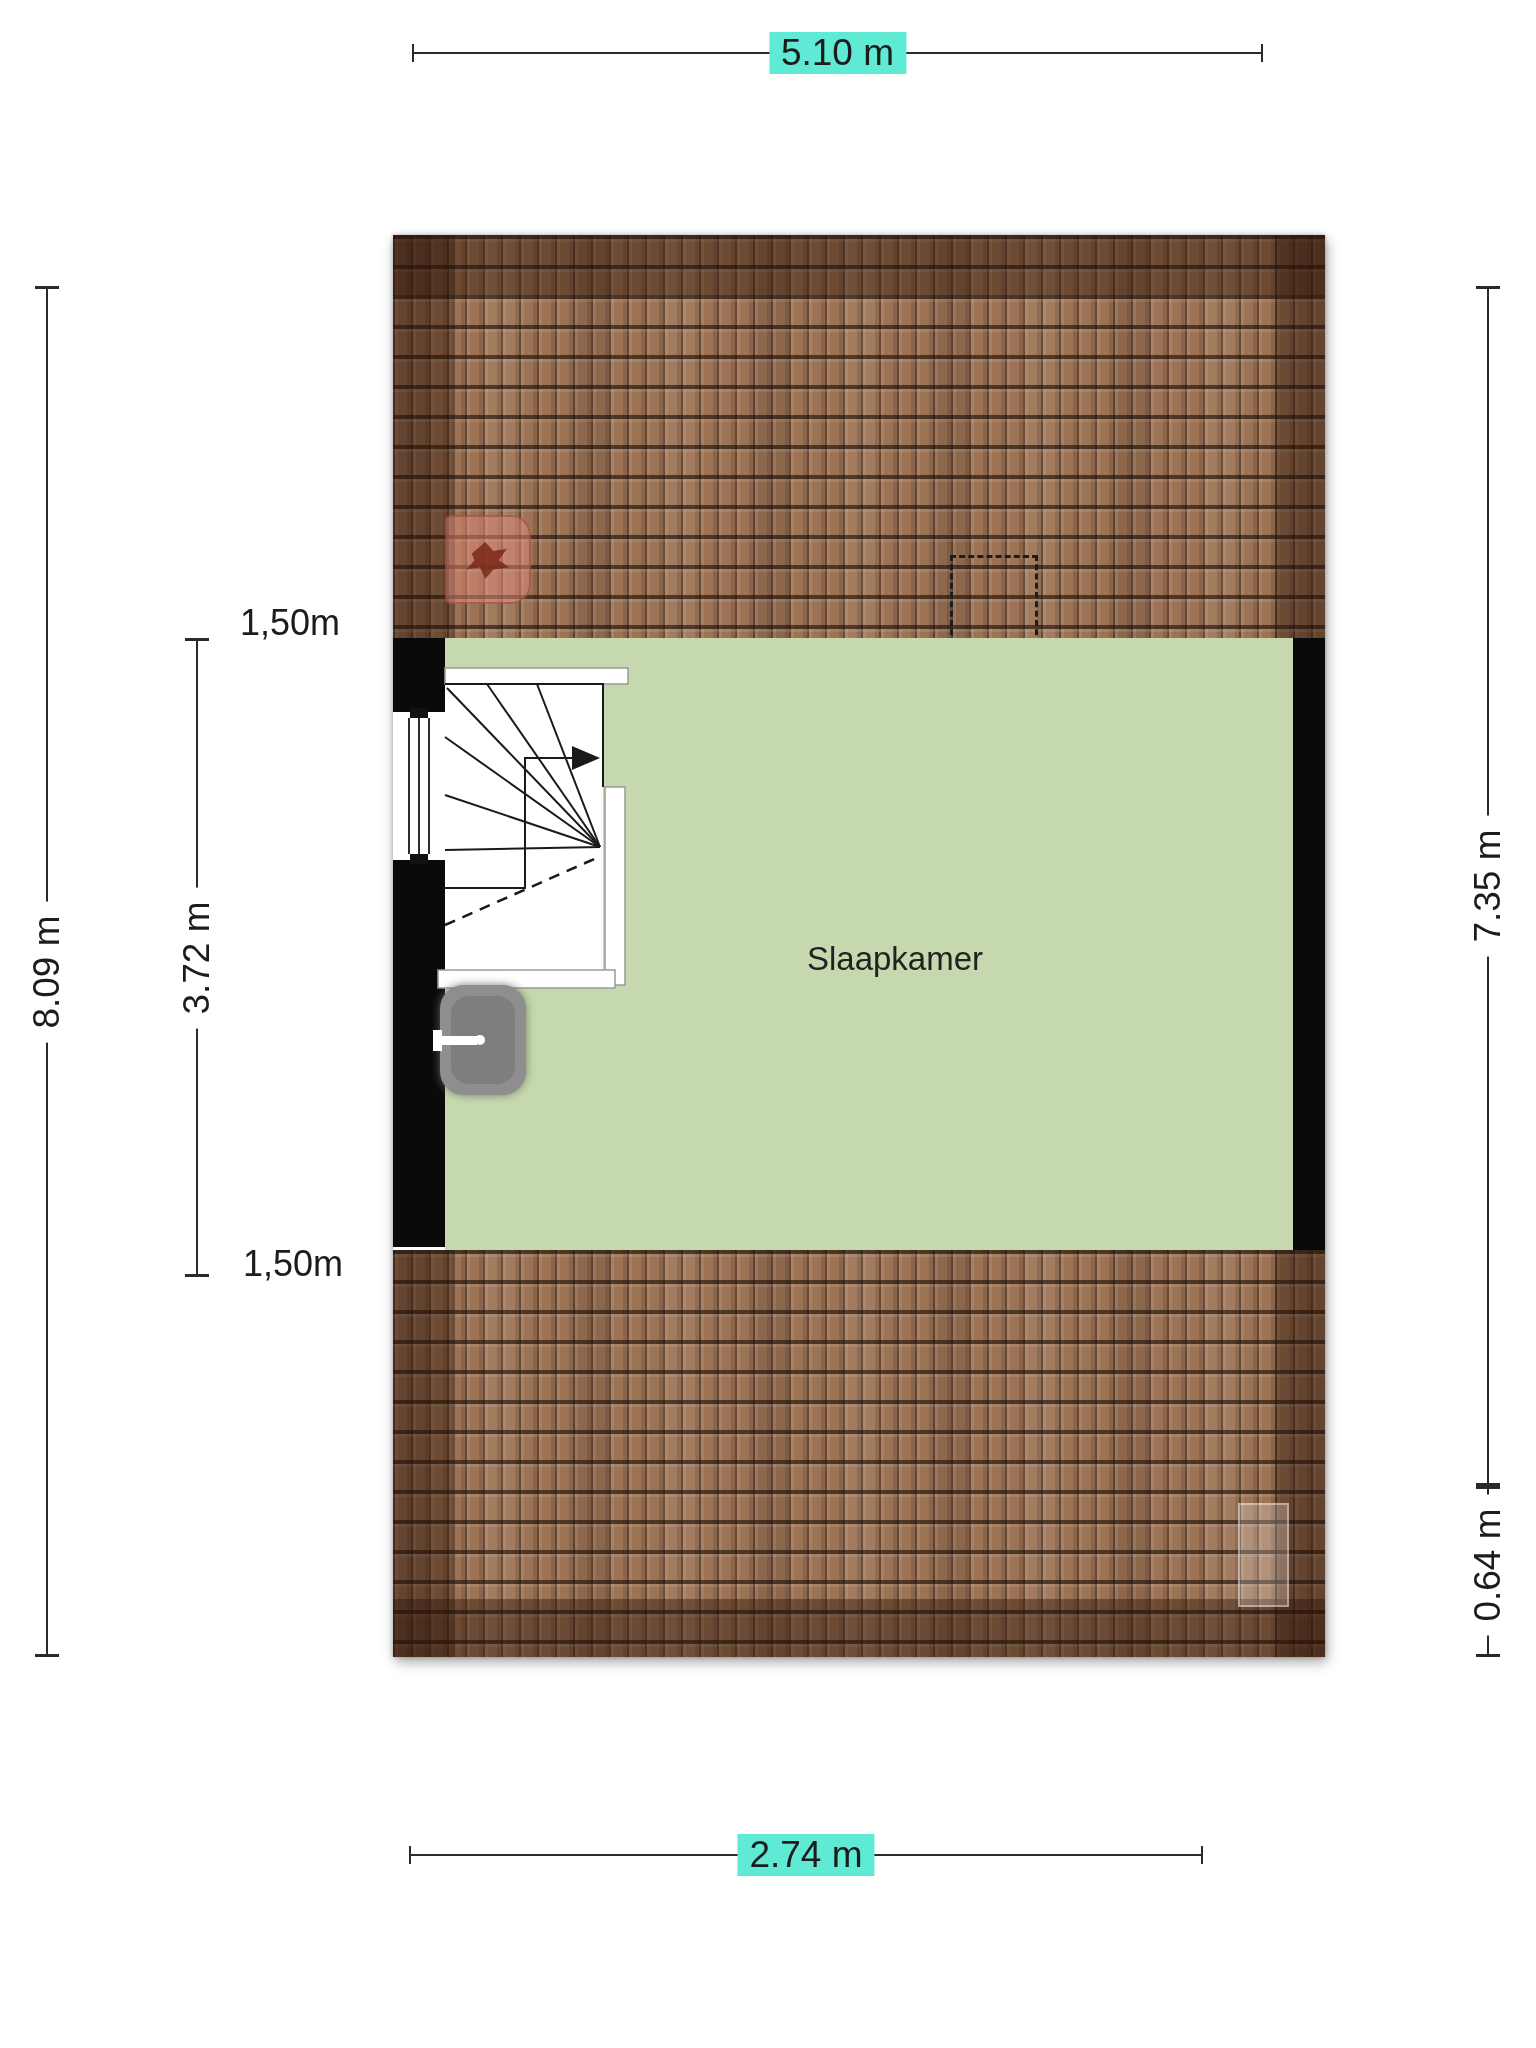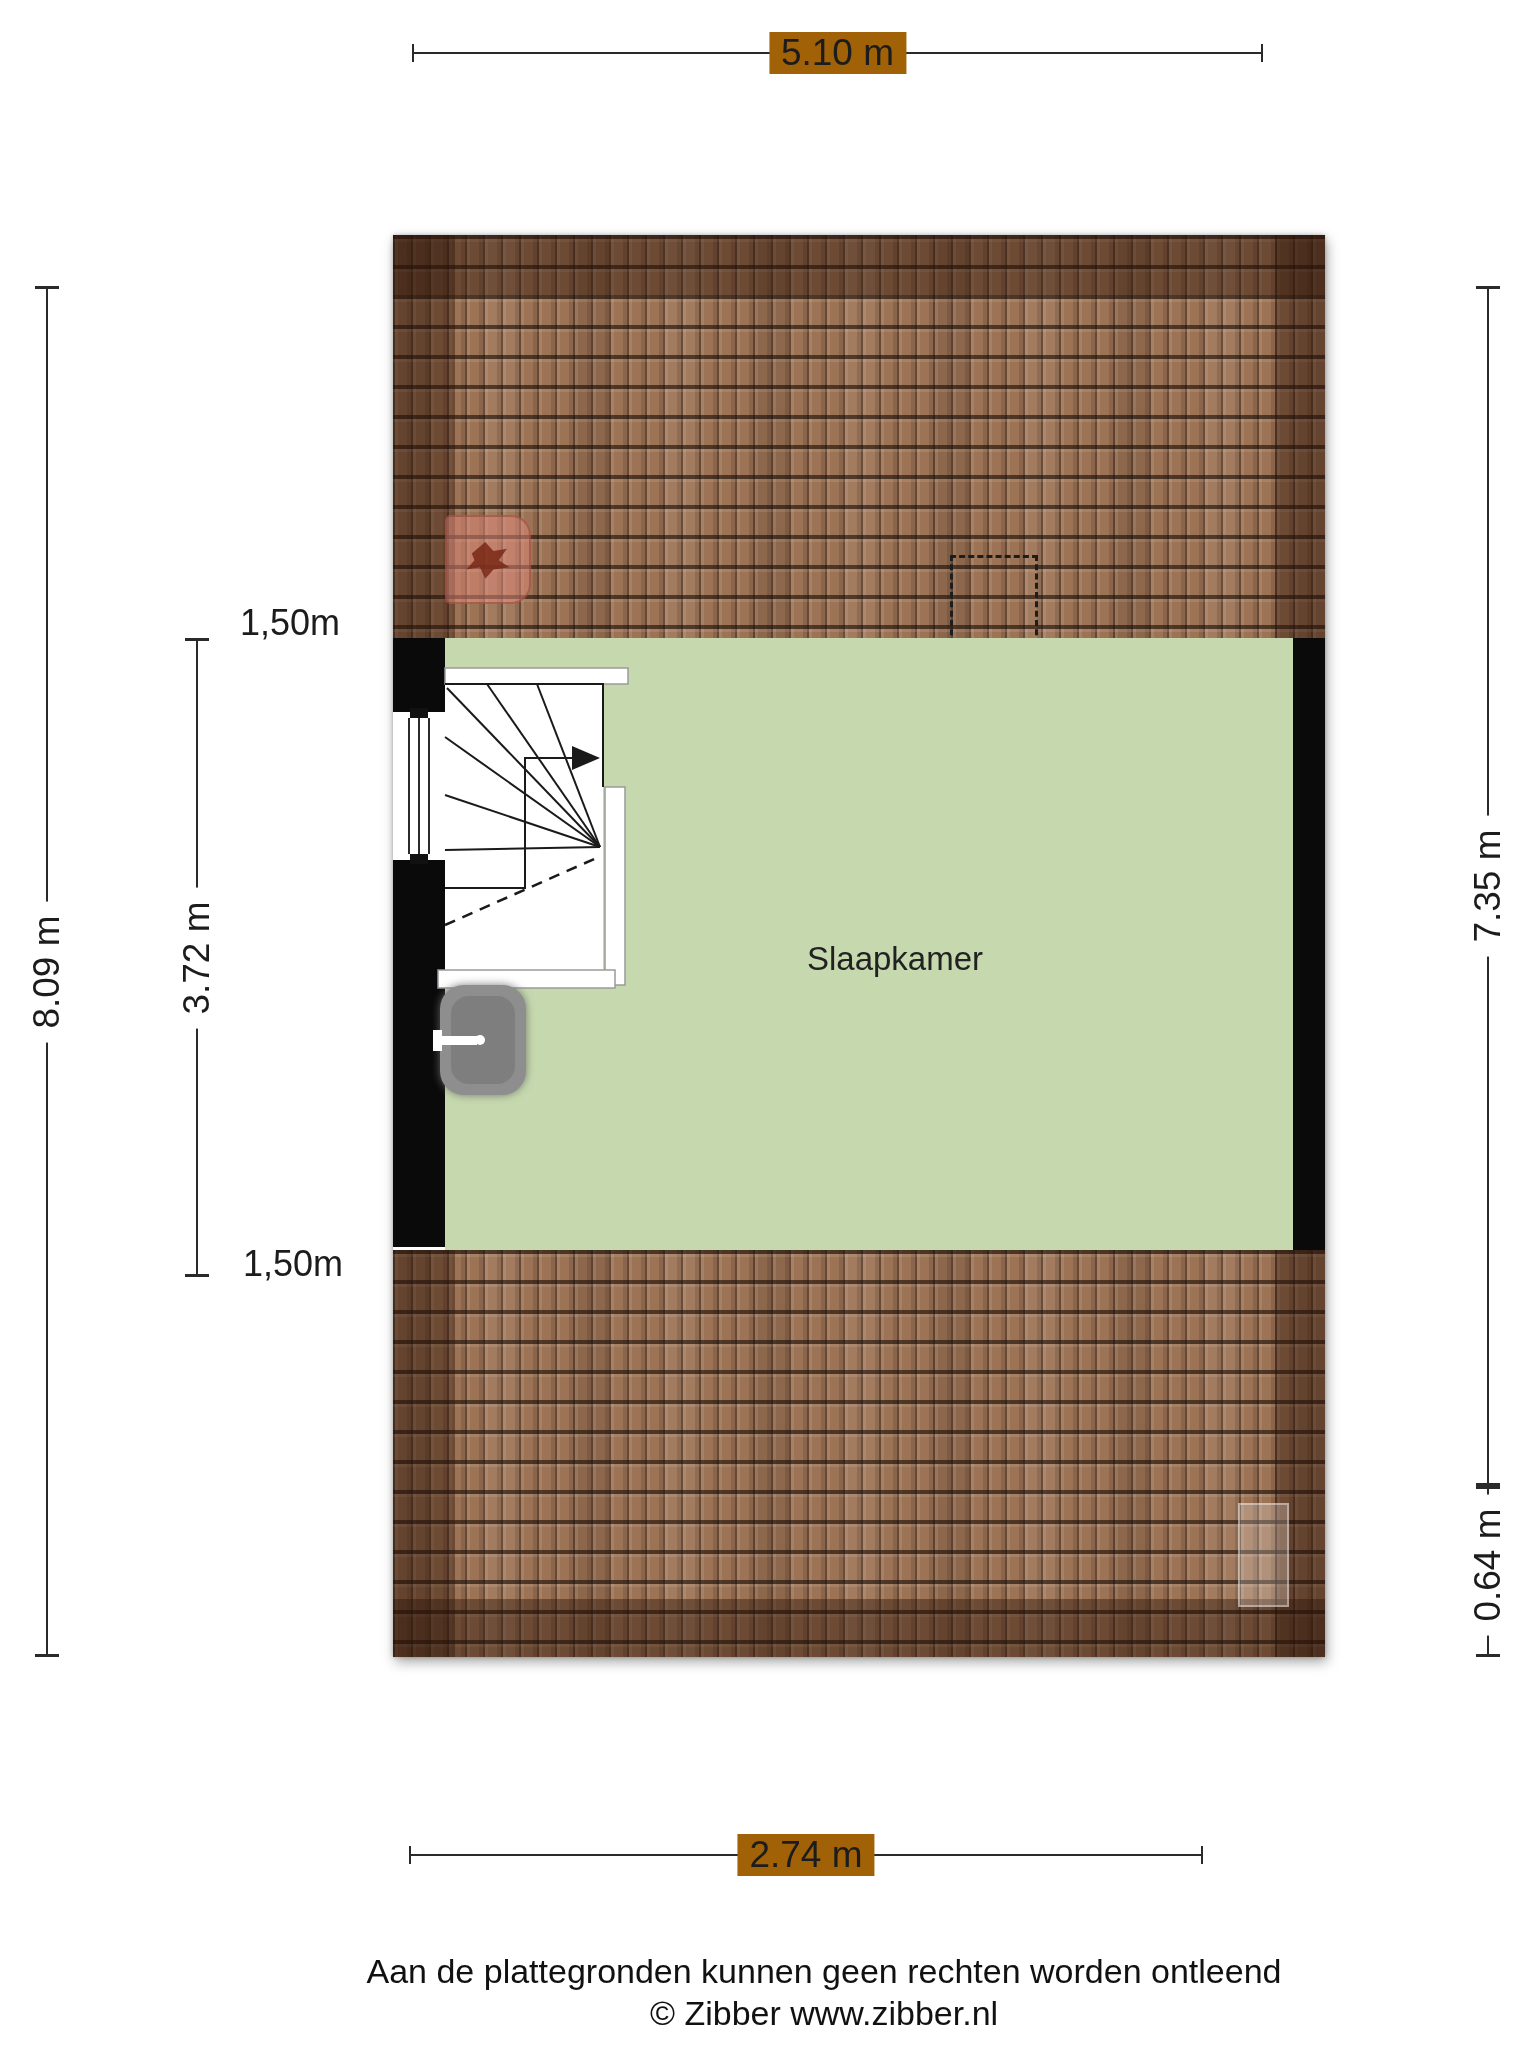--- a/index.html
+++ b/index.html
@@ -6,21 +6,21 @@
   .page{position:relative;width:1536px;height:2048px;background:#ffffff;overflow:hidden;
         font-family:"Liberation Sans",sans-serif;color:#1c1c1c;}
   .abs{position:absolute;}
 
   
   .hdim{position:absolute;height:0;}
   .hdim .dline{position:absolute;left:0;right:0;top:-1px;height:2px;background:#2a2a2a;}
   .hdim .tick{position:absolute;top:-9px;width:2px;height:18px;background:#2a2a2a;}
   .hdim .tick.r{right:0;}
   .hdim .dlbl{position:absolute;left:50%;top:0;transform:translate(-50%,-50%);
-              background:#a16207;padding:0 12px;font-size:37px;white-space:nowrap;}
+              background:#5eead4;padding:0 12px;font-size:37px;white-space:nowrap;}
   .vdim{position:absolute;width:0;}
   .vdim .dline{position:absolute;top:0;bottom:0;left:-1px;width:2px;background:#2a2a2a;}
   .vdim .tick{position:absolute;left:-12px;width:24px;height:3px;background:#2a2a2a;}
   .vdim .tick.b{bottom:0;}
   .vdim .dlbl{position:absolute;top:50%;left:0;transform:translate(-50%,-50%) rotate(-90deg);
               background:#fff;padding:0 14px;font-size:37px;white-space:nowrap;}
 
   .kneelbl{position:absolute;width:160px;text-align:right;font-size:36px;}
 
   
@@ -148,18 +148,14 @@
     <div class="roof" style="top:1015px;height:407px;">
       <div class="shade" style="left:0;top:0;bottom:0;width:62px;"></div>
       <div class="shade" style="right:0;top:0;bottom:0;width:50px;"></div>
       <div class="shade" style="left:0;right:0;bottom:0;height:58px;"></div>
 
       <div class="abs" style="left:845px;top:253px;width:47px;height:100px;background:rgba(255,255,255,.22);
                   border:2px solid rgba(255,255,255,.4);"></div>
     </div>
   </div>
 
-  <div class="footer" style="left:358px;width:932px;top:1950px;">
-    <div>Aan de plattegronden kunnen geen rechten worden ontleend</div>
-    <div>© Zibber www.zibber.nl</div>
-  </div>
 
 </div>
 
 </body></html>

